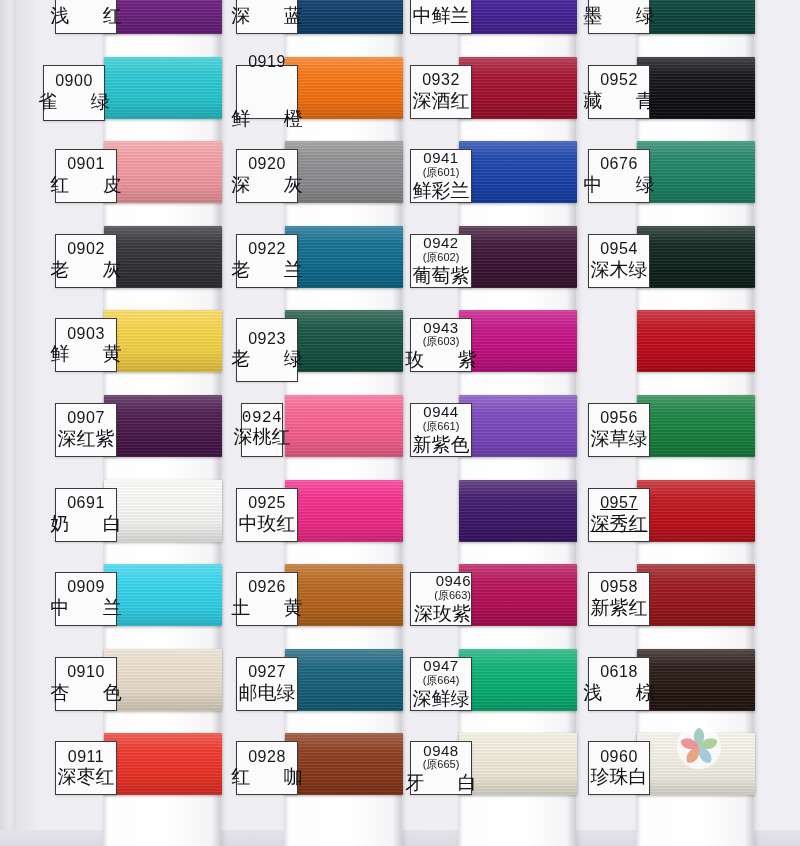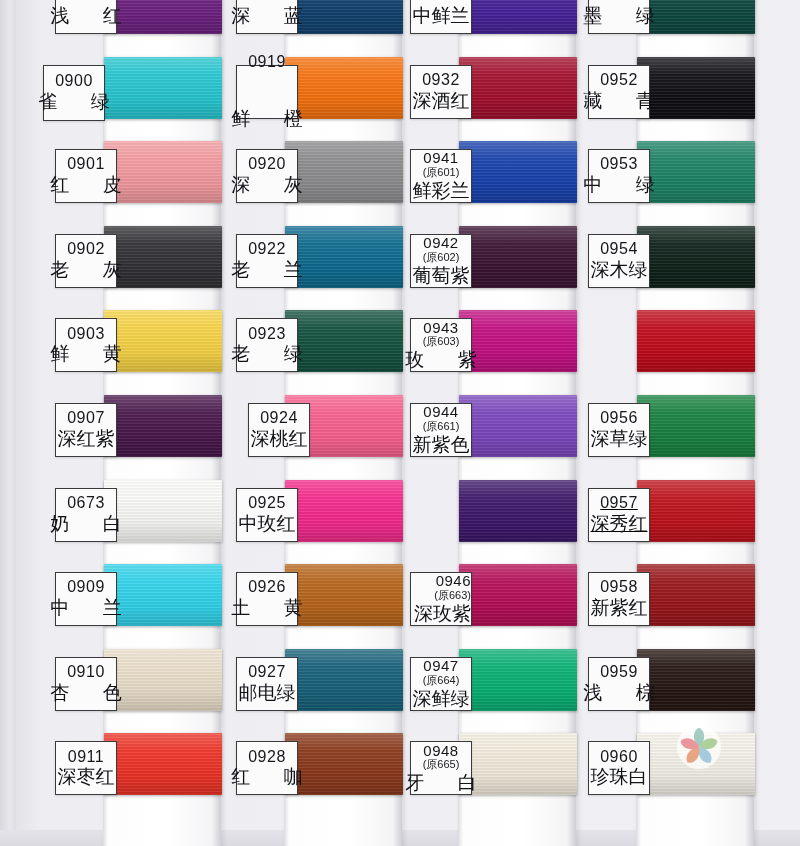--- a/index.html
+++ b/index.html
@@ -146,21 +146,21 @@
         </div>
         <div class="label-box" style="left: 55px; width: 62px; top: 423px; height: 54px;">
           <div class="code">0907</div>
           <div class="cname sp3">深红紫</div>
         </div>
         <div class="swatch" style="left: 104px; width: 118px; top: 499.6px; height: 62px; background: rgb(251, 251, 249);">
           <div class="threads"></div>
           <div class="sheen"></div>
         </div>
         <div class="label-box" style="left: 55px; width: 62px; top: 507.6px; height: 54px;">
-          <div class="code">0673</div>
+          <div class="code">0691</div>
           <div class="cname sp2">奶  白</div>
         </div>
         <div class="swatch" style="left: 104px; width: 118px; top: 584.2px; height: 62px; background: rgb(47, 212, 236);">
           <div class="threads"></div>
           <div class="sheen"></div>
         </div>
         <div class="label-box" style="left: 55px; width: 62px; top: 592.2px; height: 54px;">
           <div class="code">0909</div>
           <div class="cname sp2">中  兰</div>
         </div>
@@ -212,29 +212,29 @@
           <div class="sheen"></div>
         </div>
         <div class="label-box" style="left: 236px; width: 62px; top: 253.8px; height: 54px;">
           <div class="code">0922</div>
           <div class="cname sp2">老  兰</div>
         </div>
         <div class="swatch" style="left: 285px; width: 118px; top: 330.4px; height: 62px; background: rgb(17, 80, 61);">
           <div class="threads"></div>
           <div class="sheen"></div>
         </div>
-        <div class="label-box" style="left: 236px; width: 62px; top: 338.4px; height: 54px;">
+        <div class="label-box" style="left: 236px; width: 62px; top: 338.4px; height: 64px;">
           <div class="code">0923</div>
           <div class="cname sp2">老  绿</div>
         </div>
         <div class="swatch" style="left: 285px; width: 118px; top: 415px; height: 62px; background: rgb(250, 95, 142);">
           <div class="threads"></div>
           <div class="sheen"></div>
         </div>
-        <div class="label-box" style="left: 248px; width: 62px; top: 423px; height: 54px;">
+        <div class="label-box" style="left: 241px; width: 42px; top: 423px; height: 54px; font-family: Liberation Mono, monospace;">
           <div class="code">0924</div>
           <div class="cname sp3">深桃红</div>
         </div>
         <div class="swatch" style="left: 285px; width: 118px; top: 499.6px; height: 62px; background: rgb(246, 40, 139);">
           <div class="threads"></div>
           <div class="sheen"></div>
         </div>
         <div class="label-box" style="left: 236px; width: 62px; top: 507.6px; height: 54px;">
           <div class="code">0925</div>
           <div class="cname sp3">中玫红</div>
@@ -366,21 +366,21 @@
         </div>
         <div class="label-box" style="left: 588px; width: 62px; top: 84.6px; height: 54px;">
           <div class="code">0952</div>
           <div class="cname sp2">藏  青</div>
         </div>
         <div class="swatch" style="left: 637px; width: 118px; top: 161.2px; height: 62px; background: rgb(27, 131, 100);">
           <div class="threads"></div>
           <div class="sheen"></div>
         </div>
         <div class="label-box" style="left: 588px; width: 62px; top: 169.2px; height: 54px;">
-          <div class="code">0953</div>
+          <div class="code">0676</div>
           <div class="cname sp2">中  绿</div>
         </div>
         <div class="swatch" style="left: 637px; width: 118px; top: 245.8px; height: 62px; background: rgb(12, 32, 24);">
           <div class="threads"></div>
           <div class="sheen"></div>
         </div>
         <div class="label-box" style="left: 588px; width: 62px; top: 253.8px; height: 54px;">
           <div class="code">0954</div>
           <div class="cname sp3">深木绿</div>
         </div>
@@ -410,21 +410,21 @@
         </div>
         <div class="label-box" style="left: 588px; width: 62px; top: 592.2px; height: 54px;">
           <div class="code">0958</div>
           <div class="cname sp3">新紫红</div>
         </div>
         <div class="swatch" style="left: 637px; width: 118px; top: 668.8px; height: 62px; background: rgb(36, 21, 16);">
           <div class="threads"></div>
           <div class="sheen"></div>
         </div>
         <div class="label-box" style="left: 588px; width: 62px; top: 676.8px; height: 54px;">
-          <div class="code">0959</div>
+          <div class="code">0618</div>
           <div class="cname sp2">浅  棕</div>
         </div>
         <div class="swatch" style="left: 637px; width: 118px; top: 753.4px; height: 62px; background: rgb(245, 242, 232);">
           <div class="threads"></div>
           <div class="sheen"></div>
         </div>
         <div class="label-box" style="left: 588px; width: 62px; top: 761.4px; height: 54px;">
           <div class="code">0960</div>
           <div class="cname sp3">珍珠白</div>
         </div>

